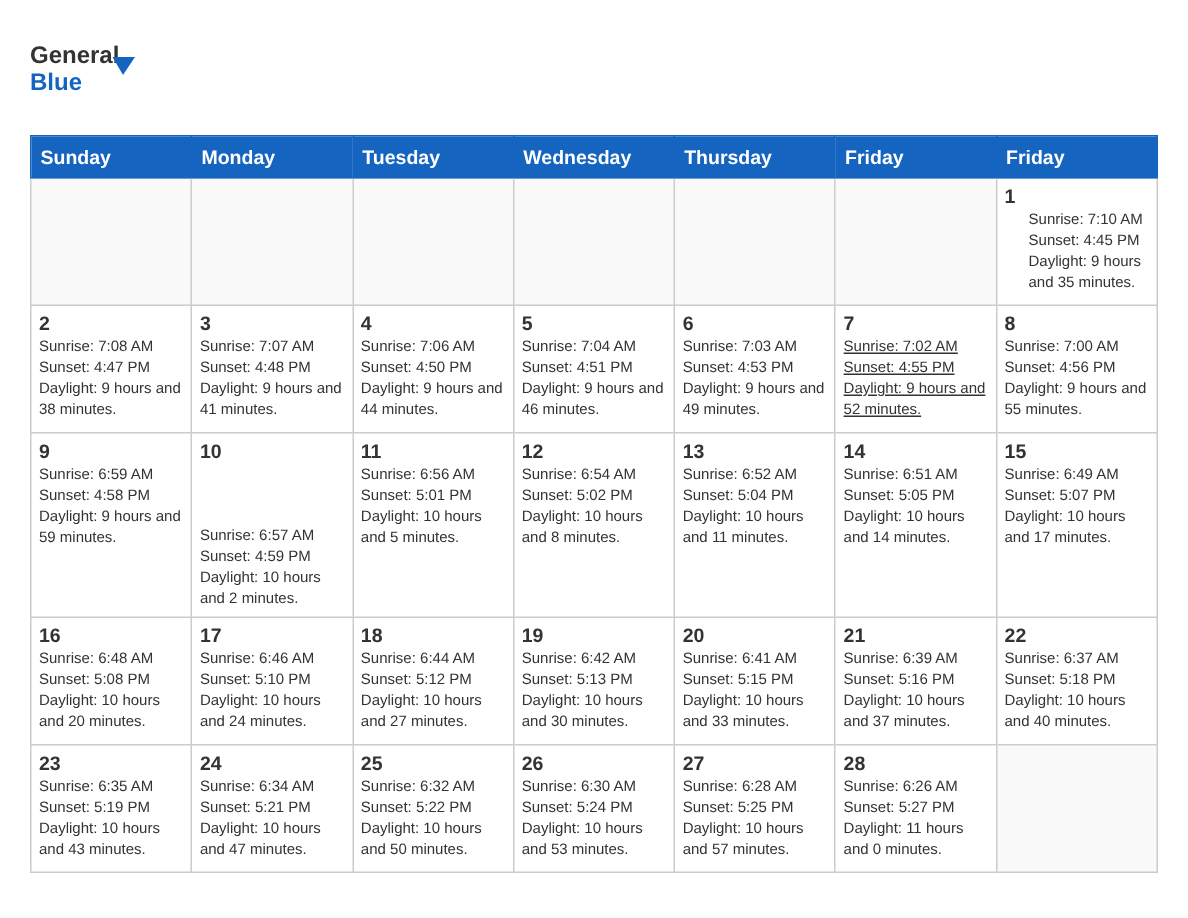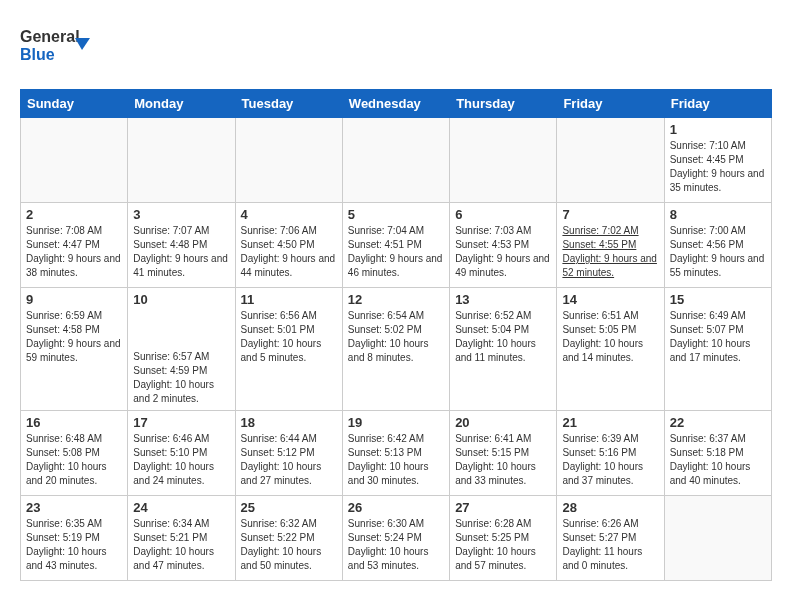--- a/index.html
+++ b/index.html
@@ -105,21 +105,21 @@
   <tbody id="calendar-body">
   <tr>
         <td class="empty"></td>
         <td class="empty"></td>
         <td class="empty"></td>
         <td class="empty"></td>
         <td class="empty"></td>
         <td class="empty"></td>
         <td>
           <span class="day-num">1</span>
-          <div class="day-info" style="white-space: pre-line;">Sunrise: 7:10 AM
+          <div class="day-info" style="white-space: pre-line; margin-left: 16px;">Sunrise: 7:10 AM
 Sunset: 4:45 PM
 Daylight: 9 hours and 35 minutes.</div>
         </td>
       </tr>
       <tr>
         <td>
           <span class="day-num">2</span>
           <div class="day-info" style="white-space: pre-line;">Sunrise: 7:08 AM
 Sunset: 4:47 PM
 Daylight: 9 hours and 38 minutes.</div>

